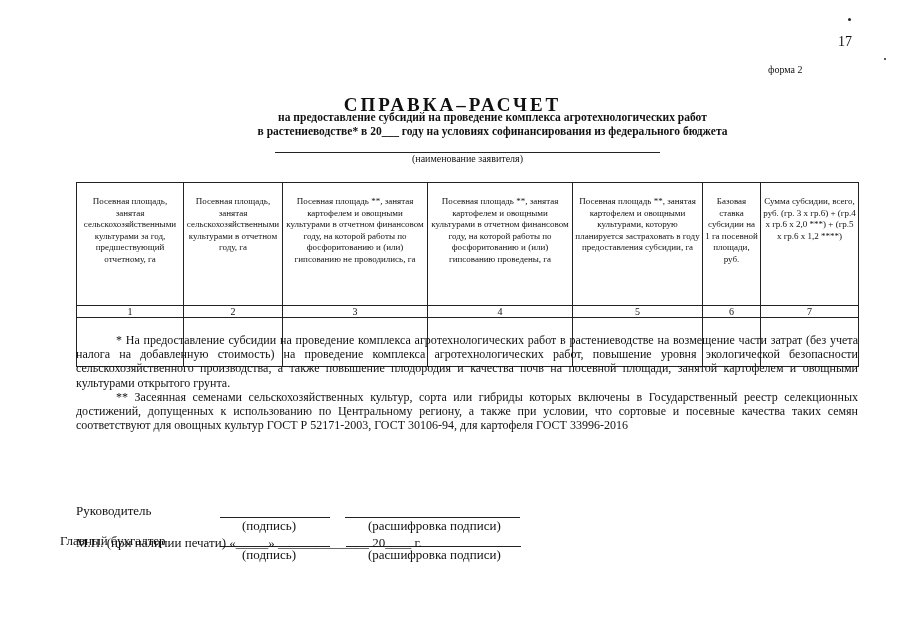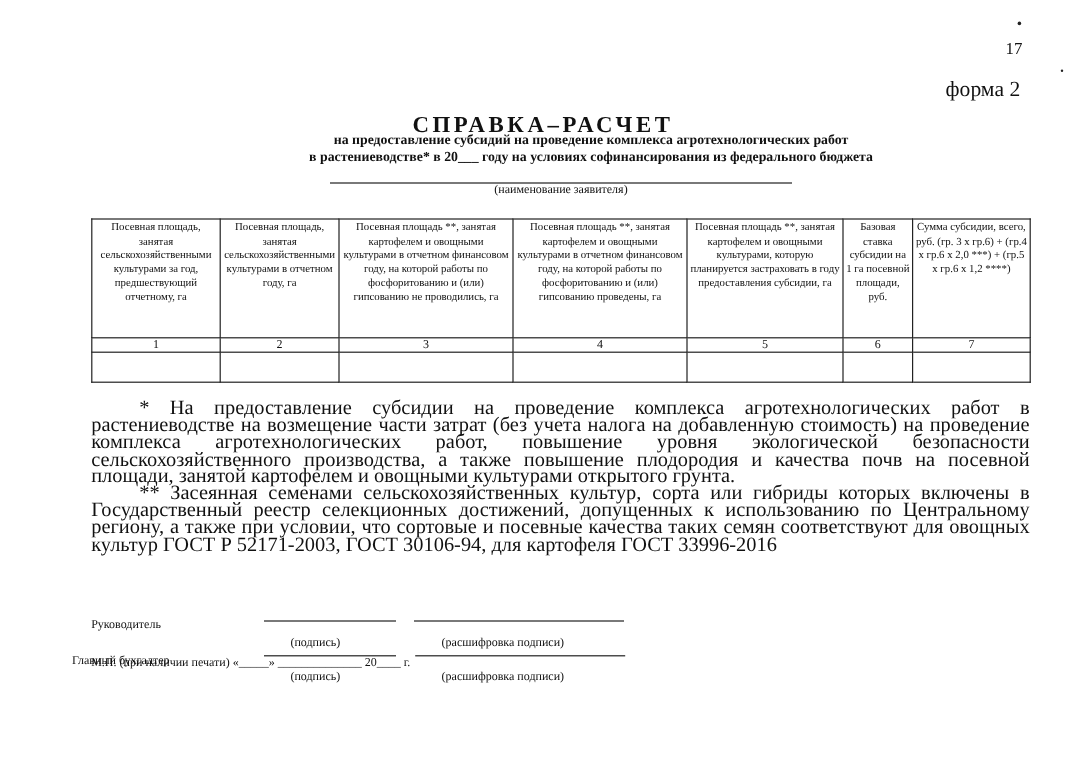--- a/index.html
+++ b/index.html
@@ -3,53 +3,53 @@
   <meta charset="utf-8">
   <style>
     html, body { margin: 0; padding: 0; background: #ffffff; }
     body {
       width: 905px; height: 640px; position: relative; overflow: hidden;
       font-family: "Liberation Serif", "DejaVu Serif", serif; color: #111;
     }
     .abs { position: absolute; }
     .dot { width: 3px; height: 3px; background: #222; border-radius: 50%; }
     .page-num { left: 838px; top: 34px; font-size: 14px; }
-    .form-label { left: 788px; top: 64px; font-size: 18px; }
+    .form-label { left: 768px; top: 64px; font-size: 10px; }
     .title {
       left: 0; width: 905px; top: 94px; text-align: center;
       font-weight: bold; font-size: 19px; letter-spacing: 3px;
     }
     .subtitle {
       left: 0; width: 905px; text-align: center; font-weight: bold; font-size: 11.5px; padding-left: 40px;
     }
     .sub1 { top: 111px; }
     .sub2 { top: 125px; text-align: center; }
     .applicant-line { left: 275px; width: 385px; top: 152px; border-top: 1px solid #222; }
     .applicant-label { left: 275px; width: 385px; top: 153px; text-align: center; font-size: 10px; }
 
     table.main {
       position: absolute; left: 76px; top: 182px; width: 782px;
       border-collapse: collapse; table-layout: fixed;
       font-size: 9px; line-height: 11.5px;
     }
     table.main td {
-      border: 1px solid #222; text-align: center; vertical-align: top; padding: 1px 2px;
+      border: 1px solid #222; text-align: center; vertical-align: top; padding: 13px 2px;
     }
     table.main tr.head td { height: 96px; }
     table.main tr.nums td { height: 11px; font-size: 10px; line-height: 11px; padding: 0; }
     table.main tr.data td { height: 22px; }
 
     .notes {
-      left: 76px; width: 782px; top: 333px; font-size: 17px; line-height: 14.2px;
+      left: 76px; width: 782px; top: 333px; font-size: 12px; line-height: 14.2px;
       text-align: justify;
     }
     .notes p { margin: 0; }
     .indent { text-indent: 40px; }
 
-    .sig { font-size: 10px; margin-top: 12px; }
+    .sig { font-size: 13px; }
     .sig-line { border-top: 1px solid #222; }
   </style>
 </head>
 <body>
 
 <div class="abs dot" style="left:848px; top:18px;"></div>
 <div class="abs dot" style="left:884px; top:58px; width:2px; height:2px;"></div>
 
 <div class="abs page-num">17</div>
 <div class="abs form-label">форма 2</div>

